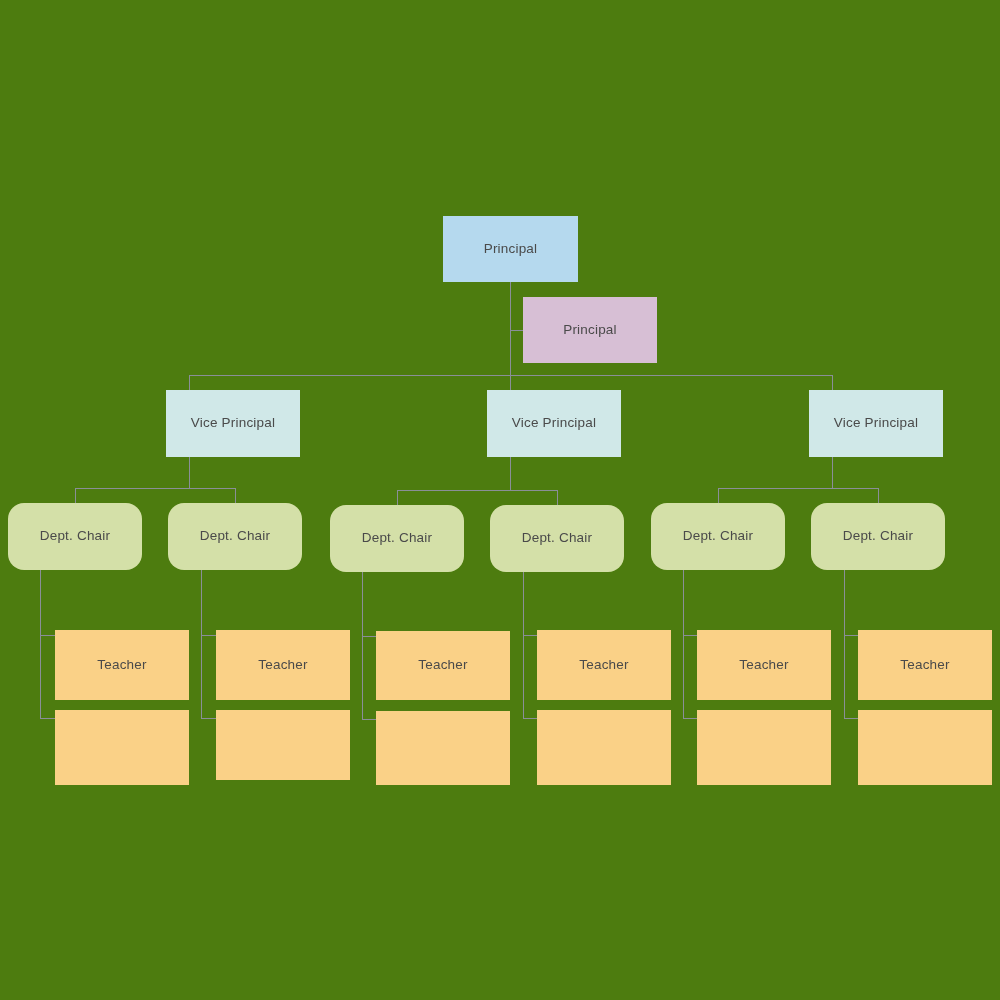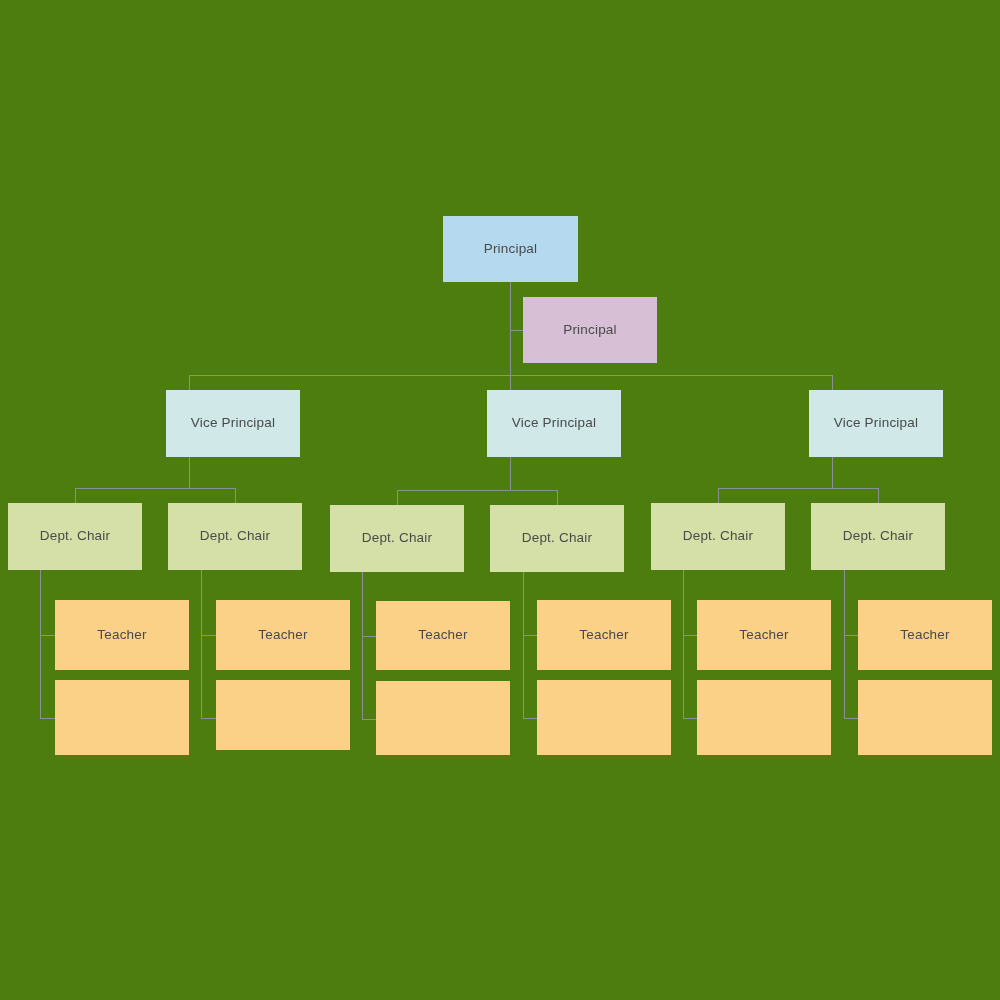--- a/index.html
+++ b/index.html
@@ -32,22 +32,22 @@
     z-index: 3;
   }
   .node-label {
     display: block;
     padding: 0 6px;
     white-space: nowrap;
   }
   .n-principal  { background: #b5d9ee; }
   .n-assistant  { background: #d7bfd5; }
   .n-vp         { background: #d0e8e8; margin-left: 44px; }
-  .n-chair      { background: #d4e0a8; }
-  .n-teacher    { background: #fad187; }
+  .n-chair      { background: #d4e0a8; border-radius: 16px; }
+  .n-teacher    { background: #fad187; margin-top: 30px; }
 
   .conn {
     position: absolute;
     background: #8a8f98;
     z-index: 1;
   }
   .conn.h { height: 1px; }
   .conn.v { width: 1px; }
 </style>
 </head>

